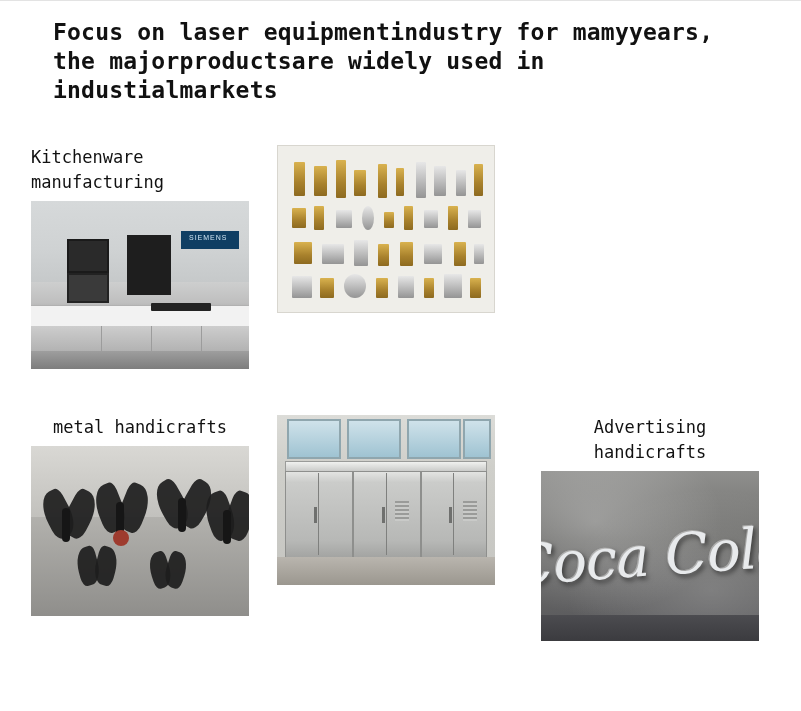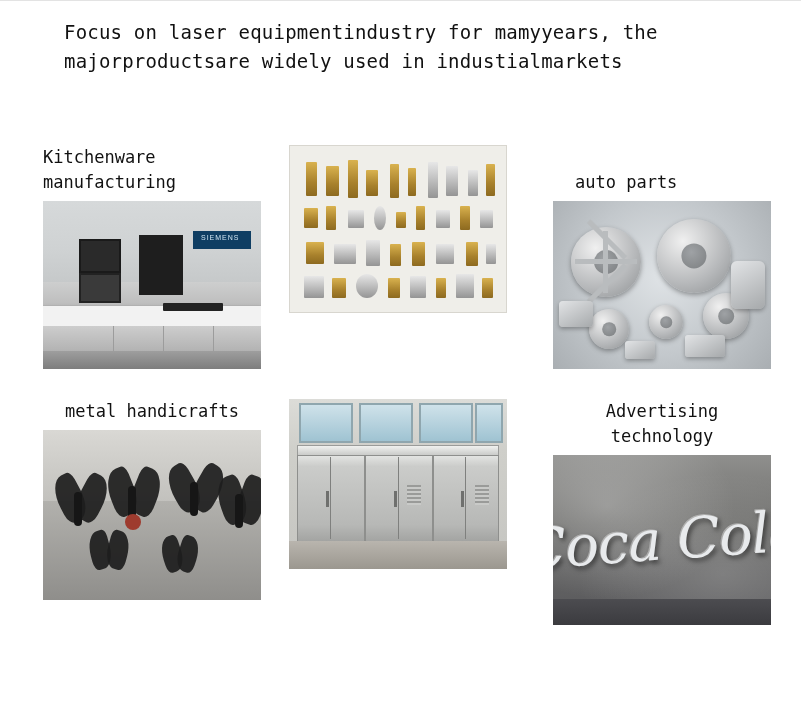--- a/index.html
+++ b/index.html
@@ -23,43 +23,43 @@
   }
   .top-rule {
     position: absolute;
     left: 0; top: 0;
     width: 801px;
     height: 1px;
     background: #e3e3e3;
   }
   .headline {
     position: absolute;
-    left: 64px;
+    left: 53px;
     top: 18px;
     width: 670px;
     font-family: "DejaVu Sans Mono", monospace;
-    font-size: 19px;
+    font-size: 23px;
     line-height: 29px;
     letter-spacing: 0.2px;
     color: #111;
-    font-weight: 400;
+    font-weight: 700;
   }
   .grid {
     position: absolute;
-    left: 12px;
+    left: 0;
     top: 145px;
     width: 692px;
   }
   .row {
     position: relative;
     width: 801px;
     height: 250px;
   }
   .row.row2 {
-    margin-top: 4px;
+    margin-top: 20px;
   }
   .cell {
     position: absolute;
     top: 0;
     width: 218px;
   }
   .cell.c1 { left: 31px; }
   .cell.c2 { left: 277px; }
   .cell.c3 { left: 541px; }
 
@@ -341,39 +341,20 @@
           <div class="hw-part" style="left:42px;  top:132px; width:14px; height:20px;"></div>
           <div class="hw-part silver" style="left:66px;  top:128px; width:22px; height:24px; border-radius:50%;"></div>
           <div class="hw-part" style="left:98px;  top:132px; width:12px; height:20px;"></div>
           <div class="hw-part silver" style="left:120px; top:130px; width:16px; height:22px;"></div>
           <div class="hw-part" style="left:146px; top:132px; width:10px; height:20px;"></div>
           <div class="hw-part silver" style="left:166px; top:128px; width:18px; height:24px;"></div>
           <div class="hw-part" style="left:192px; top:132px; width:11px; height:20px;"></div>
         </div>
       </div>
 
-      <div class="cell c3">
-        <div class="cap one-line indent">auto parts</div>
-        <div class="thumb img-auto">
-          <div class="ap-gear" style="left:18px; top:26px; width:70px; height:70px;"></div>
-          <div class="ap-spoke" style="left:50px; top:30px; width:5px; height:62px;"></div>
-          <div class="ap-spoke" style="left:22px; top:58px; width:62px; height:5px;"></div>
-          <div class="ap-spoke" style="left:28px; top:36px; width:52px; height:5px; transform:rotate(45deg);"></div>
-          <div class="ap-spoke" style="left:28px; top:80px; width:52px; height:5px; transform:rotate(-45deg);"></div>
-
-          <div class="ap-gear" style="left:104px; top:18px; width:74px; height:74px;"></div>
-          <div class="ap-gear" style="left:150px; top:92px; width:46px; height:46px;"></div>
-          <div class="ap-gear" style="left:96px;  top:104px; width:34px; height:34px;"></div>
-          <div class="ap-gear" style="left:36px;  top:108px; width:40px; height:40px;"></div>
-          <div class="ap-block" style="left:6px;  top:100px; width:34px; height:26px; border-radius:4px;"></div>
-          <div class="ap-block" style="left:132px; top:134px; width:40px; height:22px; border-radius:3px;"></div>
-          <div class="ap-block" style="left:178px; top:60px; width:34px; height:48px; border-radius:6px;"></div>
-          <div class="ap-block" style="left:72px;  top:140px; width:30px; height:18px; border-radius:3px;"></div>
-        </div>
-      </div>
 
     </div>
 
     <div class="row row2">
 
       <div class="cell c1">
         <div class="cap center">metal handicrafts</div>
         <div class="thumb img-handicraft">
           <div class="hc-wall"></div>
           <div class="hc-floor"></div>
@@ -423,21 +404,21 @@
           <div class="sm-handle" style="left:172px; top:92px;"></div>
 
           <div class="sm-vent" style="left:186px; top:86px;"></div>
           <div class="sm-vent" style="left:118px; top:86px;"></div>
 
           <div class="sm-ground"></div>
         </div>
       </div>
 
       <div class="cell c3">
-        <div class="cap center">Advertising technology</div>
+        <div class="cap center">Advertising handicrafts</div>
         <div class="thumb img-ad">
           <div class="ad-glass"></div>
           <div class="ad-script">Coca Cola</div>
           <div class="ad-band"></div>
         </div>
       </div>
 
     </div>
 
   </div>

